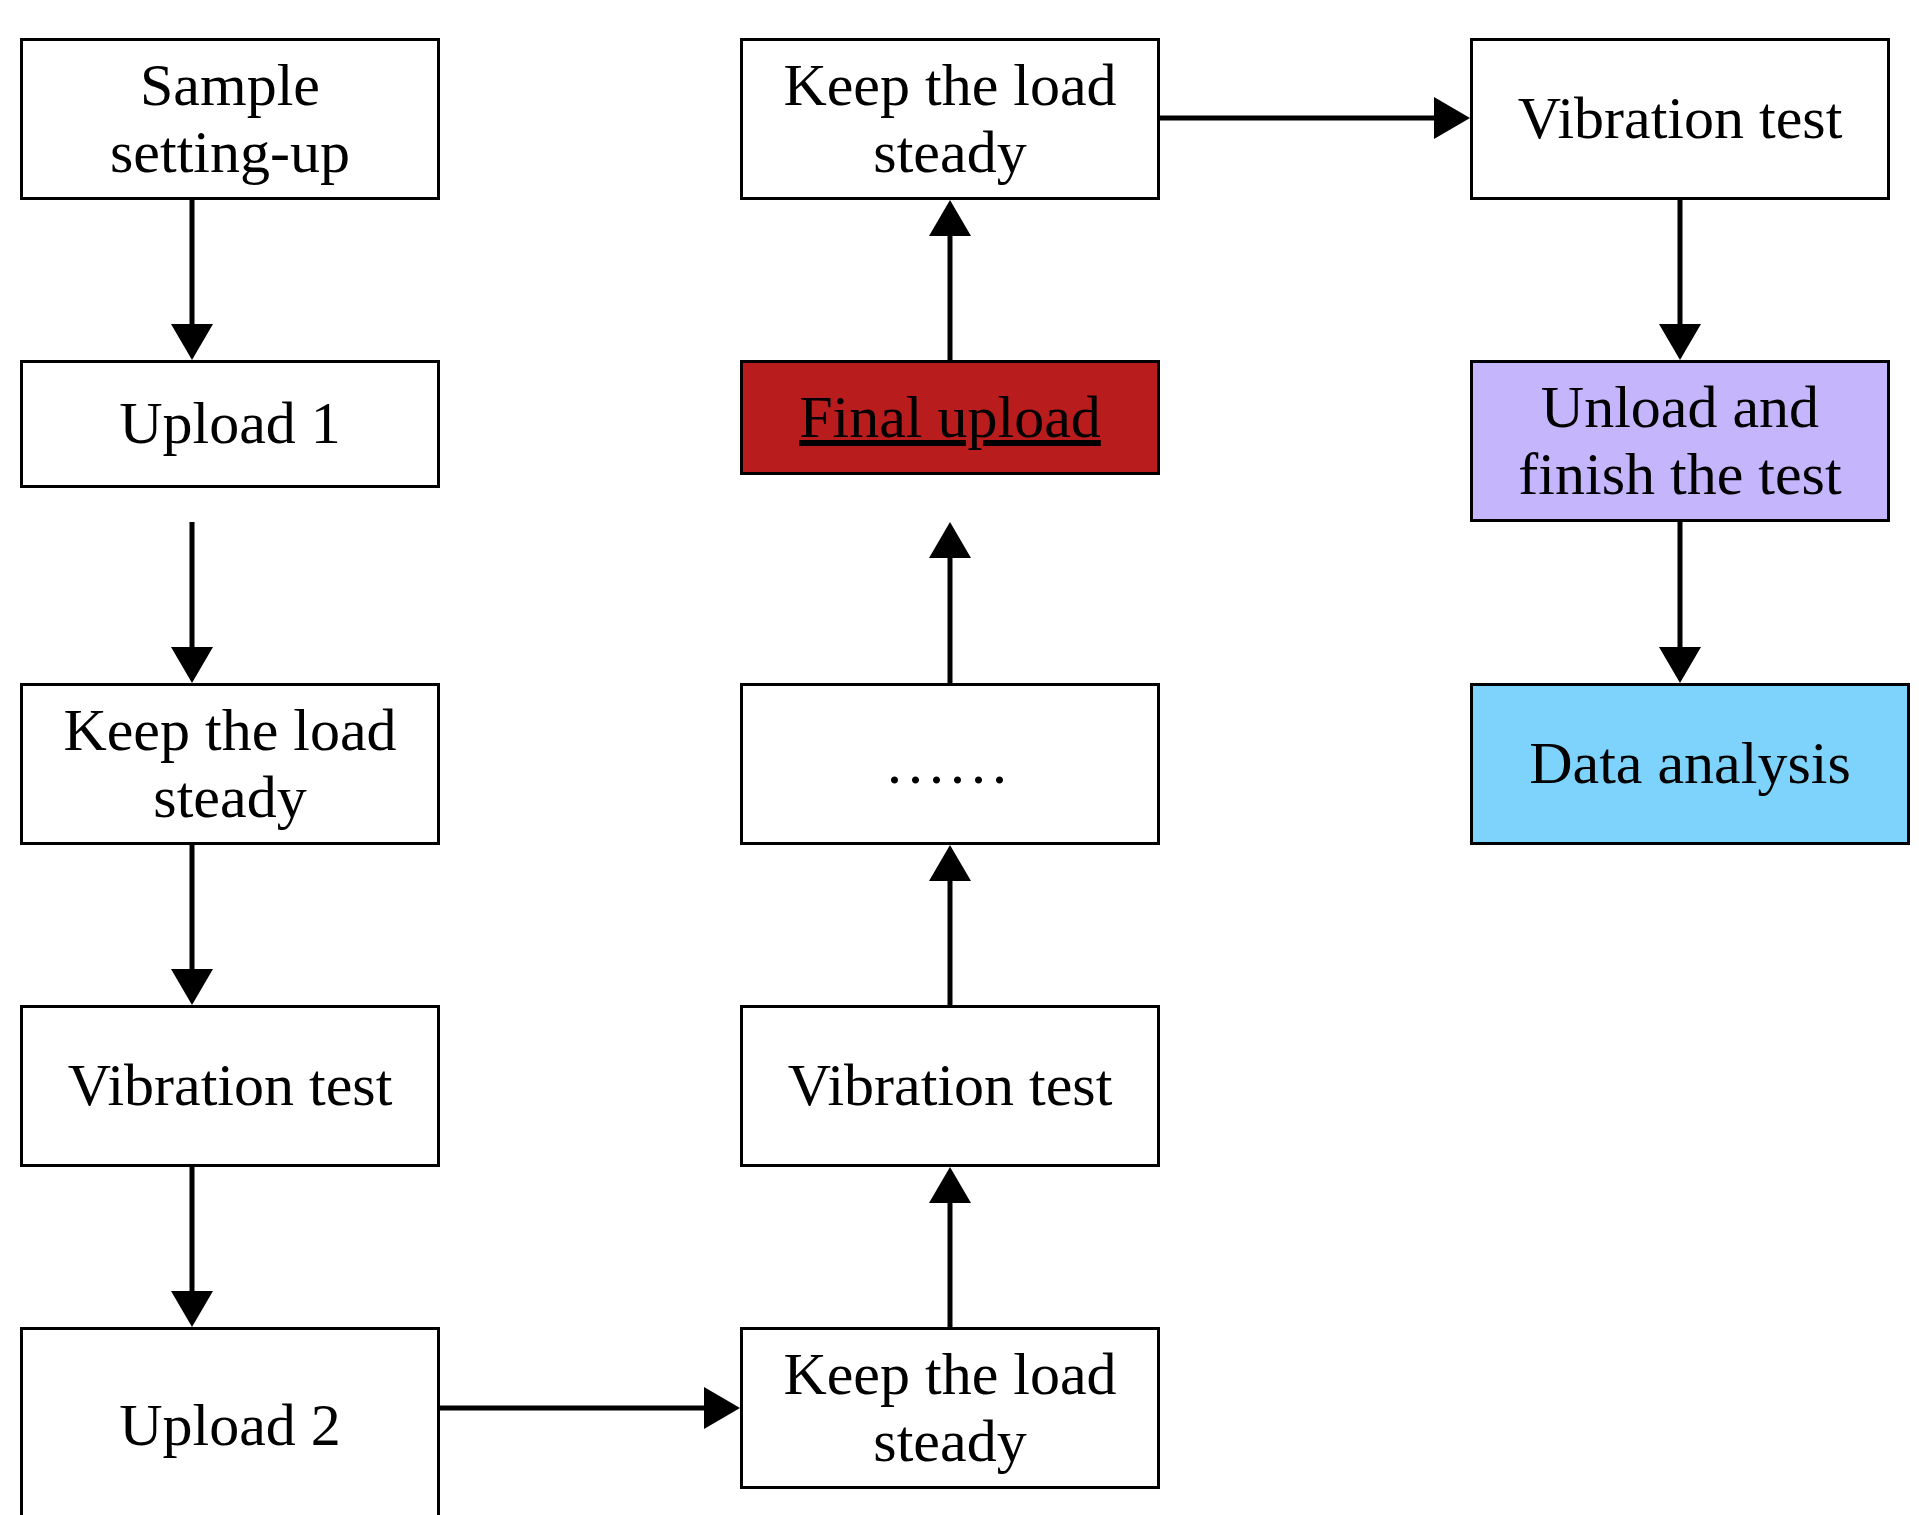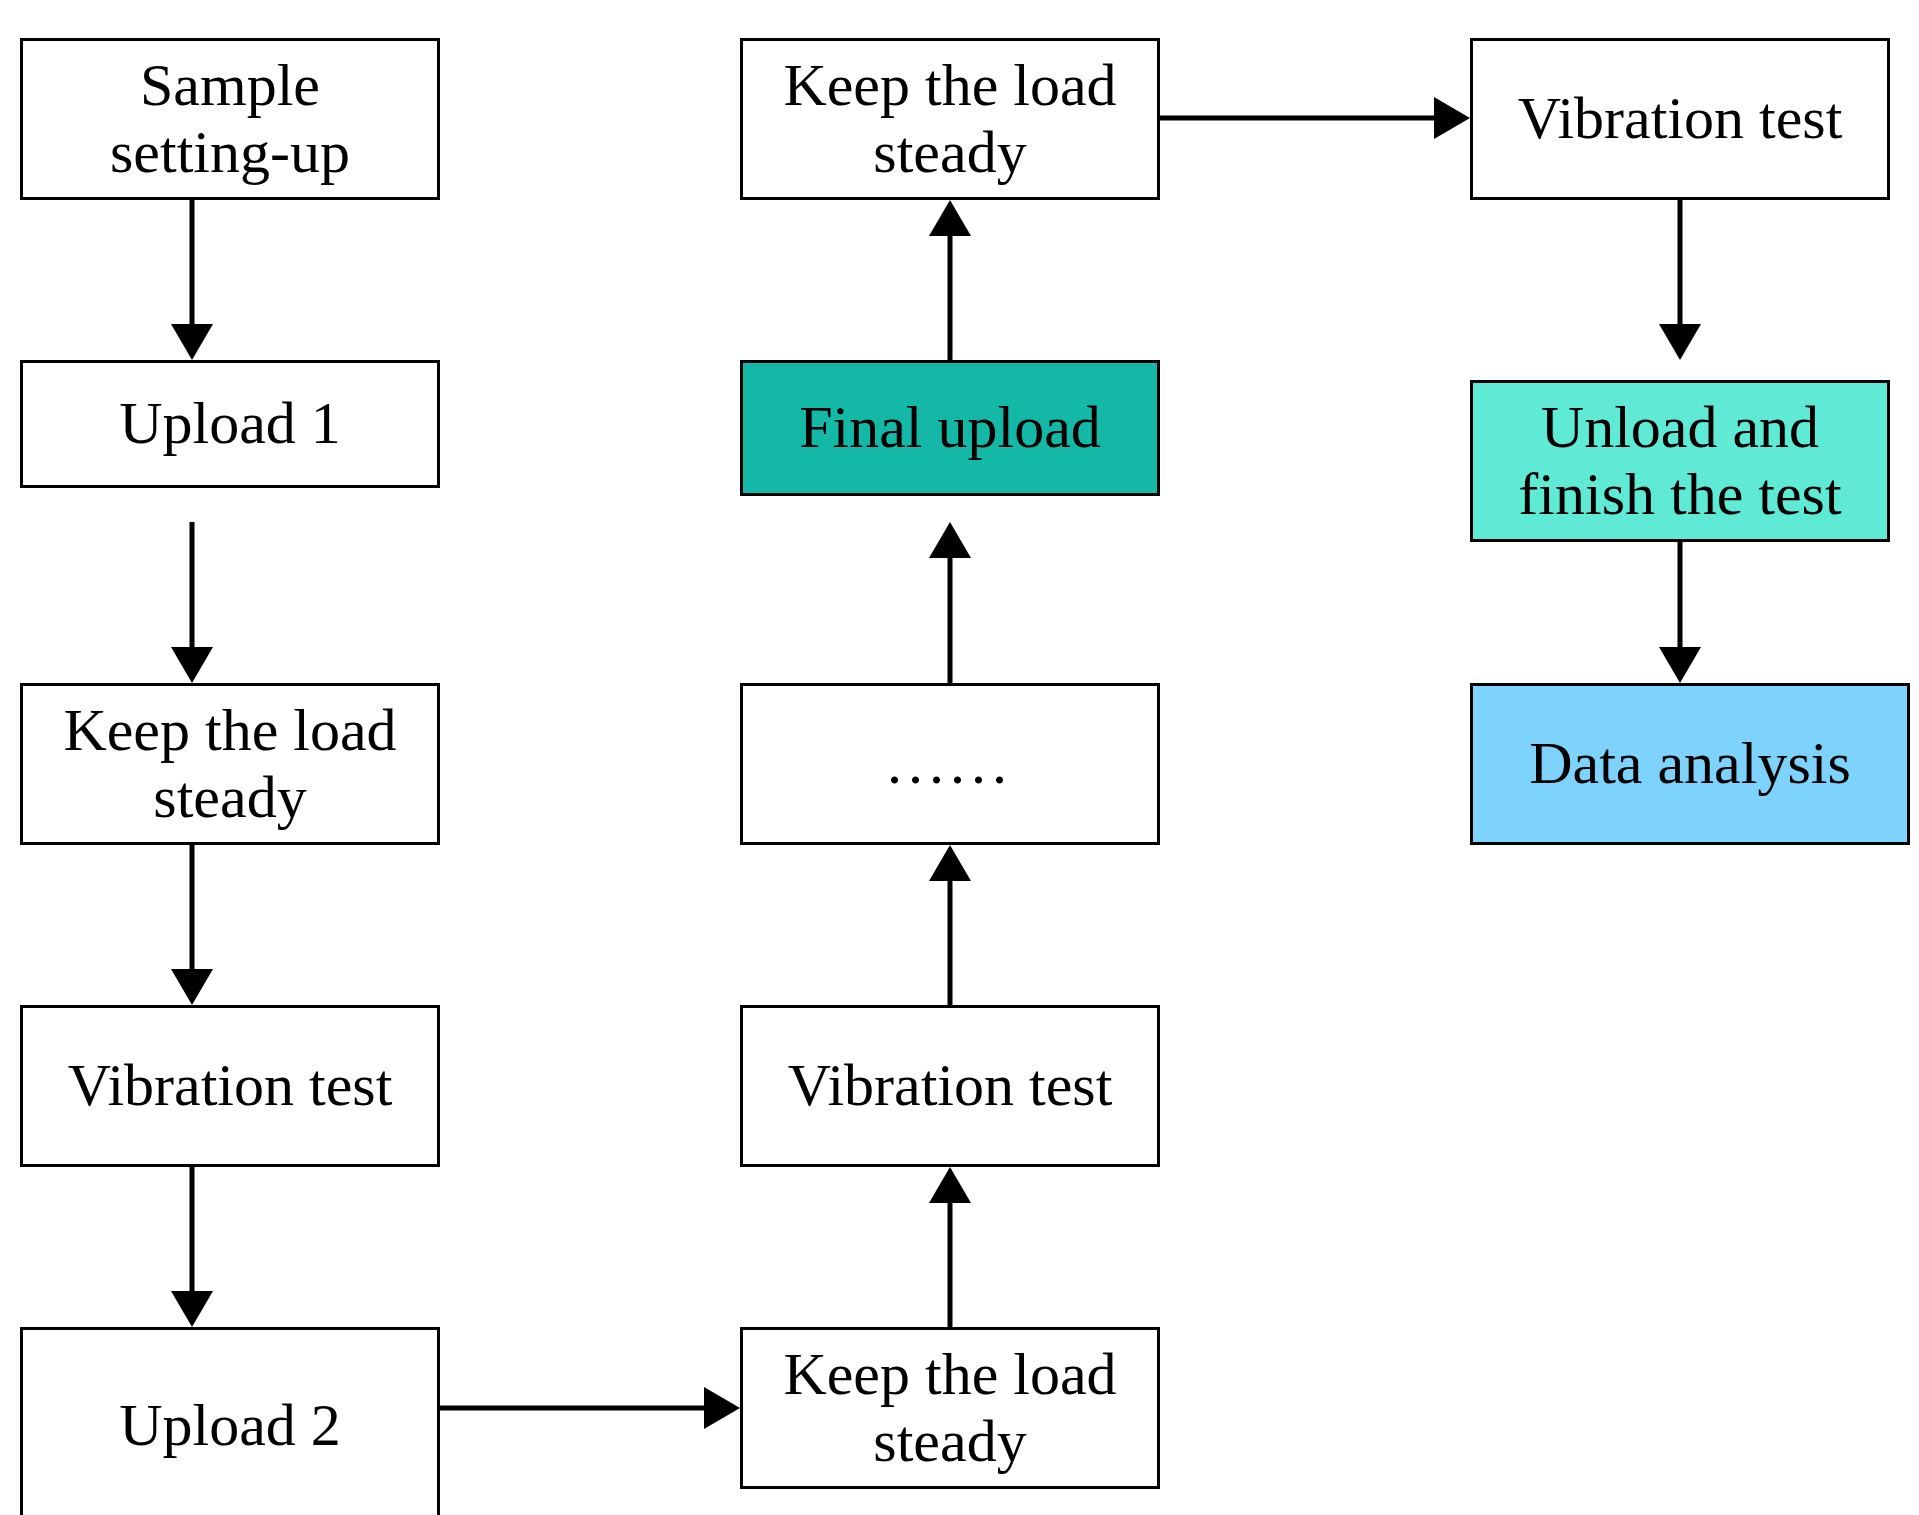--- a/index.html
+++ b/index.html
@@ -120,31 +120,31 @@
       <div class="node-box" style="left: 740px; top: 1327px; width: 420px; height: 162px; border-color: rgb(0, 0, 0); background: rgb(255, 255, 255);">
         <div class="node-label">Keep the load
 steady</div>
       </div>
       <div class="node-box" style="left: 740px; top: 1005px; width: 420px; height: 162px; border-color: rgb(0, 0, 0); background: rgb(255, 255, 255);">
         <div class="node-label">Vibration test</div>
       </div>
       <div class="node-box" style="left: 740px; top: 683px; width: 420px; height: 162px; border-color: rgb(0, 0, 0); background: rgb(255, 255, 255);">
         <div class="node-label ellipsis">......</div>
       </div>
-      <div class="node-box" style="left: 740px; top: 360px; width: 420px; height: 136px; border-color: rgb(0, 0, 0); background: #14b8a6;">
+      <div class="node-box" style="left: 740px; top: 360px; width: 420px; height: 115px; border-color: rgb(0, 0, 0); background: #b91c1c; text-decoration: underline;">
         <div class="node-label">Final upload</div>
       </div>
       <div class="node-box" style="left: 740px; top: 38px; width: 420px; height: 162px; border-color: rgb(0, 0, 0); background: rgb(255, 255, 255);">
         <div class="node-label">Keep the load
 steady</div>
       </div>
       <div class="node-box" style="left: 1470px; top: 38px; width: 420px; height: 162px; border-color: rgb(0, 0, 0); background: rgb(255, 255, 255);">
         <div class="node-label">Vibration test</div>
       </div>
-      <div class="node-box" style="left: 1470px; top: 360px; width: 420px; height: 162px; border-color: rgb(0, 0, 0); background: #5eead4; margin-top: 20px;">
+      <div class="node-box" style="left: 1470px; top: 360px; width: 420px; height: 162px; border-color: rgb(0, 0, 0); background: #c4b5fd;">
         <div class="node-label">Unload and
 finish the test</div>
       </div>
       <div class="node-box" style="left: 1470px; top: 683px; width: 440px; height: 162px; border-color: rgb(0, 0, 0); background: #7dd3fc;">
         <div class="node-label">Data analysis</div>
       </div>
     </div>
 </div>
 
 </body></html>

